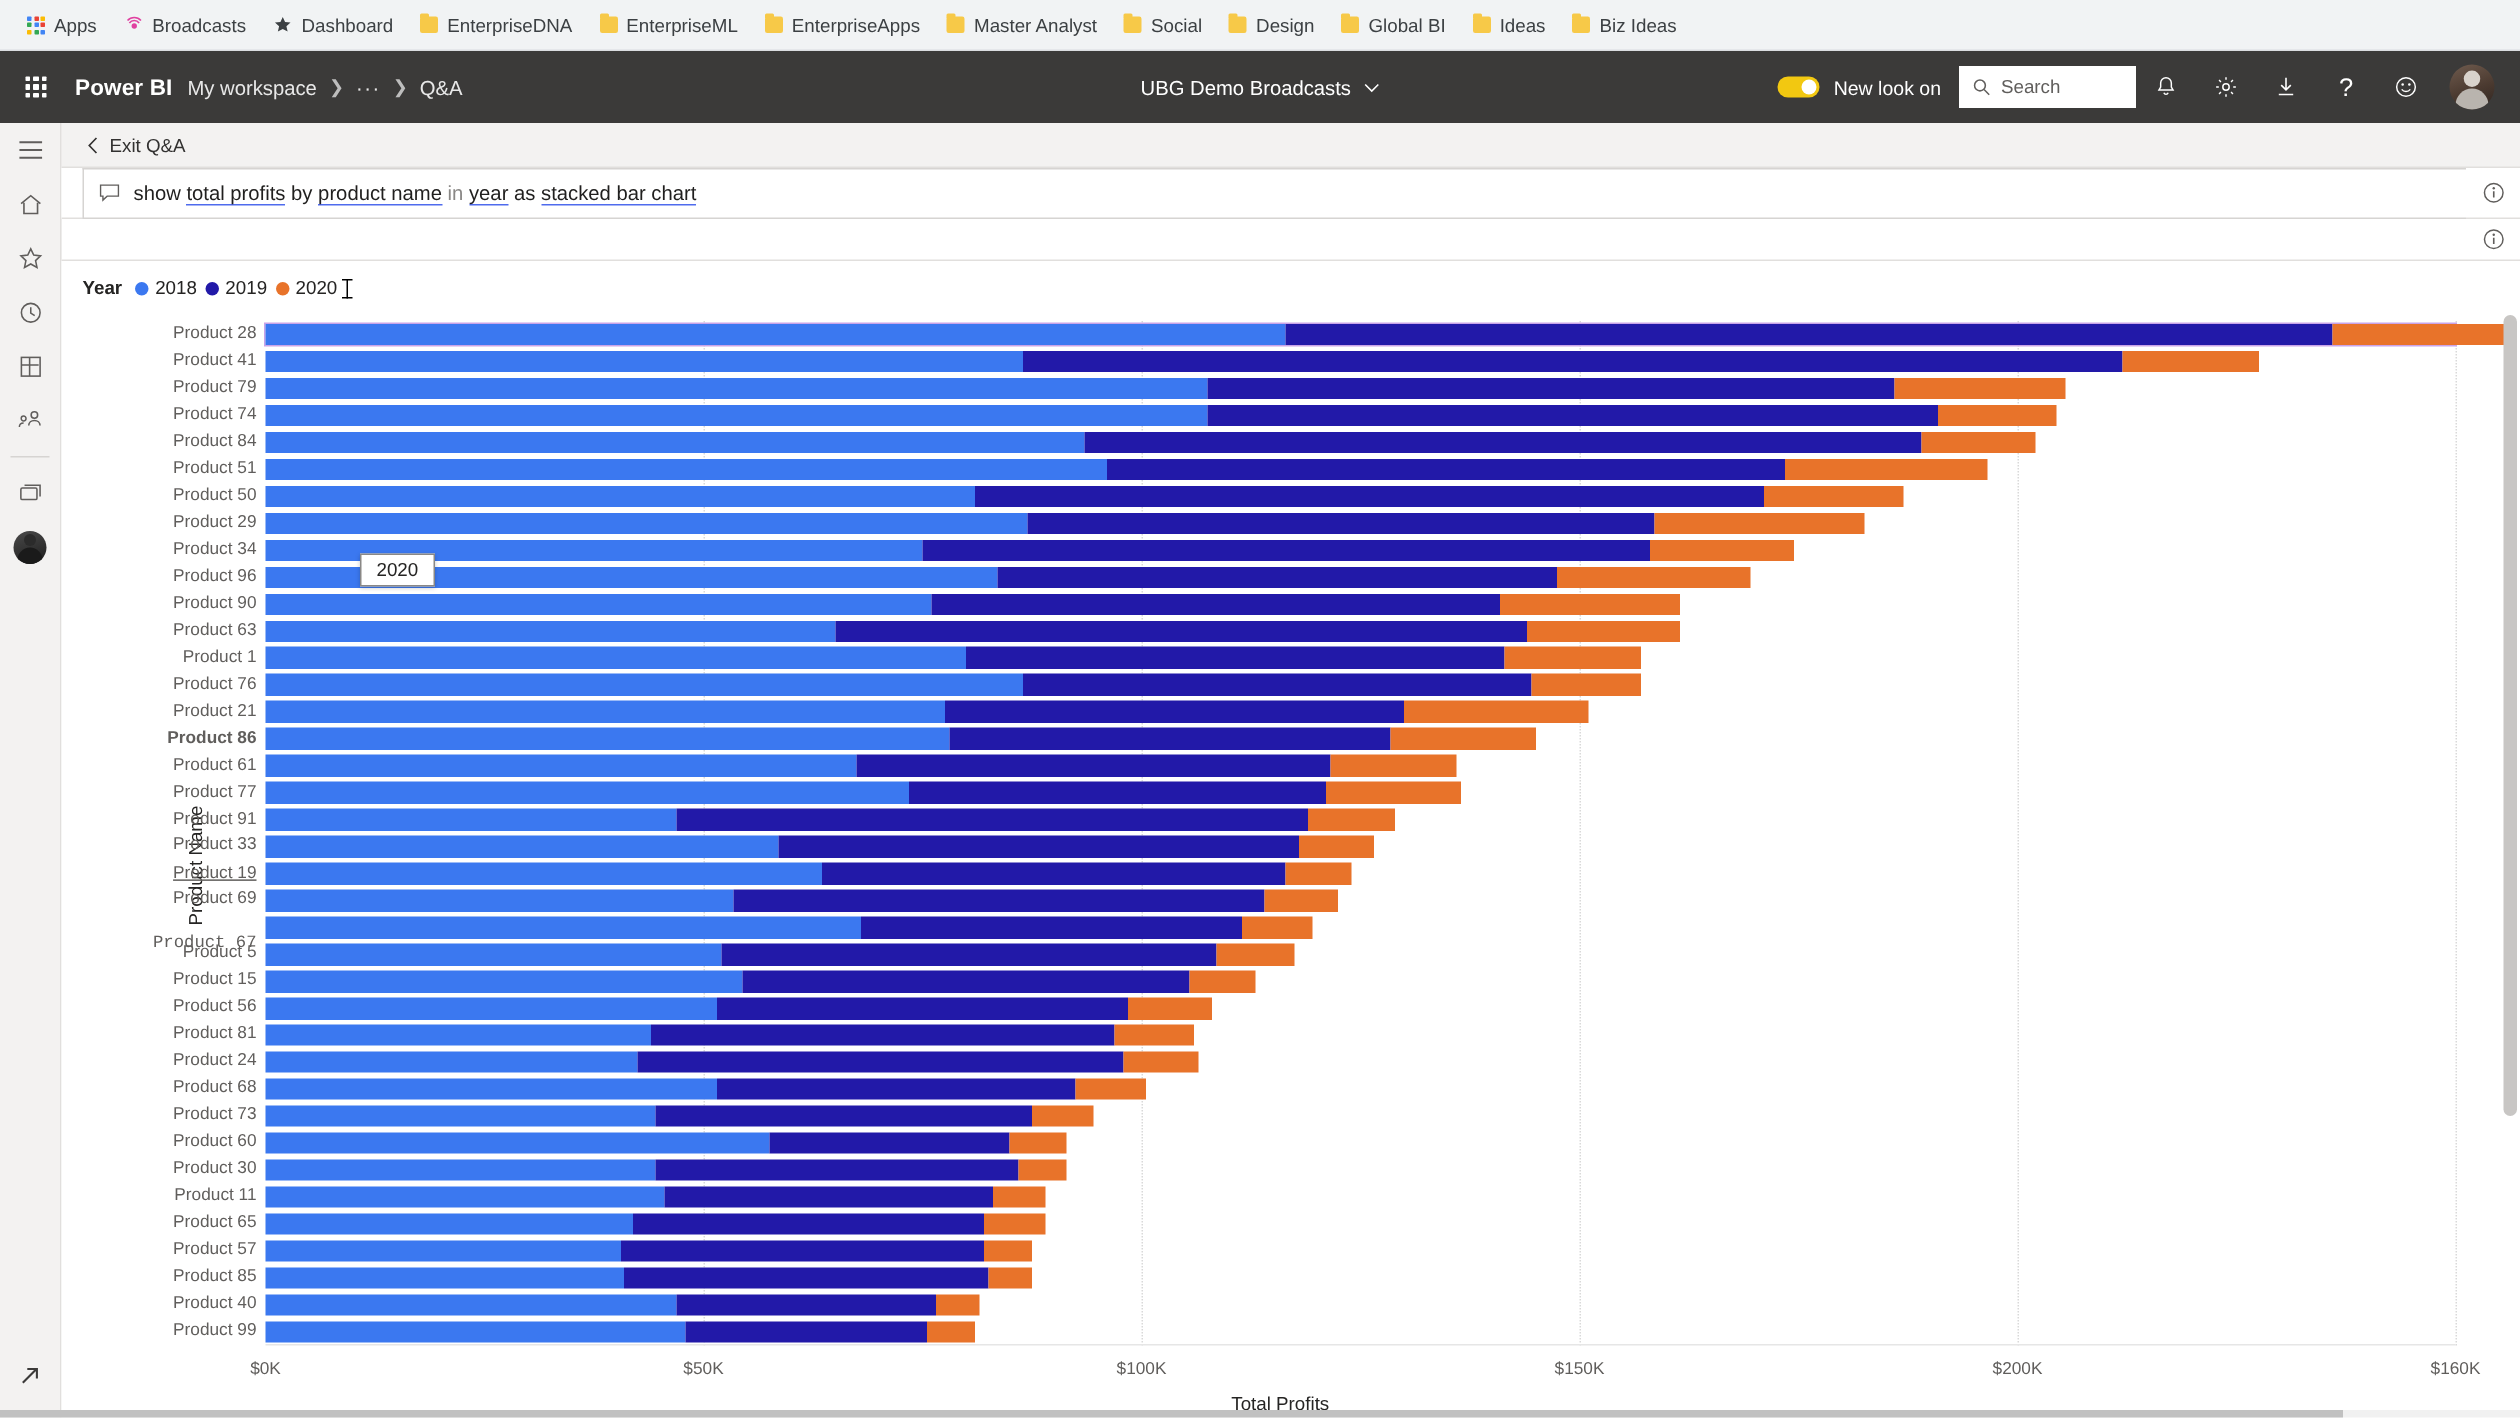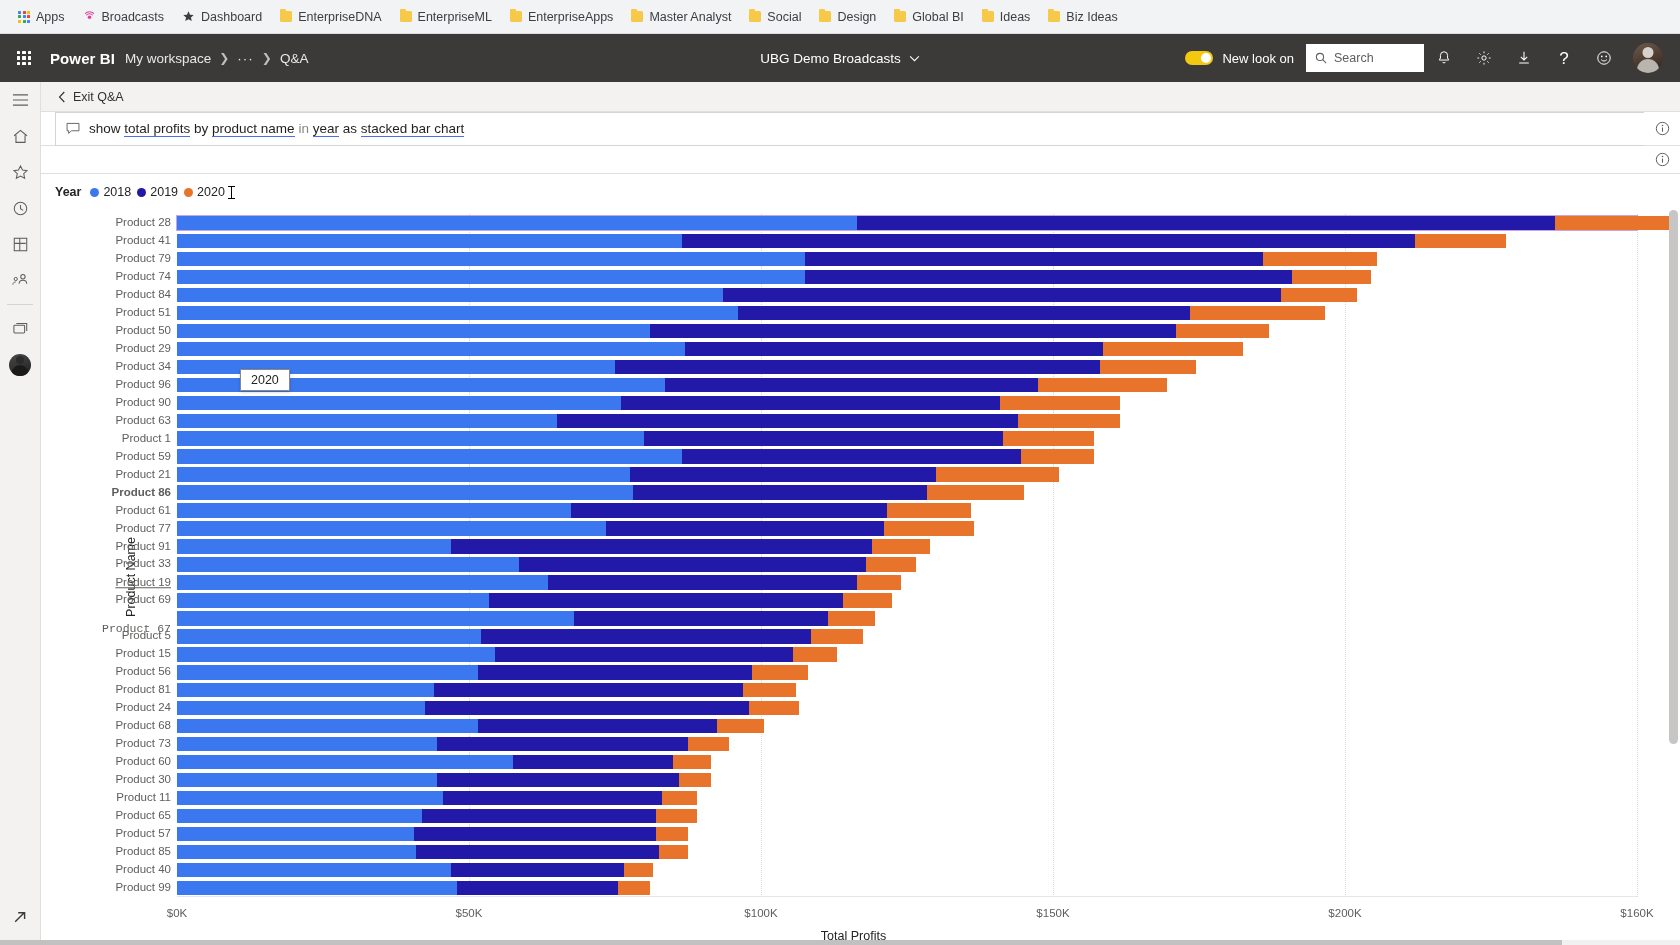--- a/index.html
+++ b/index.html
@@ -596,21 +596,21 @@
             <div class="ylab" style="top: 62.9079px;">Product 74</div>
             <div class="ylab" style="top: 80.8816px;">Product 84</div>
             <div class="ylab" style="top: 98.8553px;">Product 51</div>
             <div class="ylab" style="top: 116.829px;">Product 50</div>
             <div class="ylab" style="top: 134.803px;">Product 29</div>
             <div class="ylab" style="top: 152.776px;">Product 34</div>
             <div class="ylab" style="top: 170.75px;">Product 96</div>
             <div class="ylab" style="top: 188.724px;">Product 90</div>
             <div class="ylab" style="top: 206.697px;">Product 63</div>
             <div class="ylab" style="top: 224.671px;">Product 1</div>
-            <div class="ylab" style="top: 242.645px;">Product 59</div>
+            <div class="ylab" style="top: 242.645px;">Product 76</div>
             <div class="ylab" style="top: 260.618px;">Product 21</div>
             <div class="ylab" style="top: 278.592px; font-weight: bold;">Product 86</div>
             <div class="ylab" style="top: 296.566px;">Product 61</div>
             <div class="ylab" style="top: 314.539px;">Product 77</div>
             <div class="ylab" style="top: 332.513px;">Product 91</div>
             <div class="ylab" style="top: 350.487px;">Product 33</div>
             <div class="ylab" style="top: 369px; text-decoration: underline;">Product 19</div>
             <div class="ylab" style="top: 386.434px;">Product 69</div>
             <div class="ylab" style="top: 415px; font-family: Liberation Mono, monospace;">Product 67</div>
             <div class="ylab" style="top: 422.382px;">Product 5</div>

